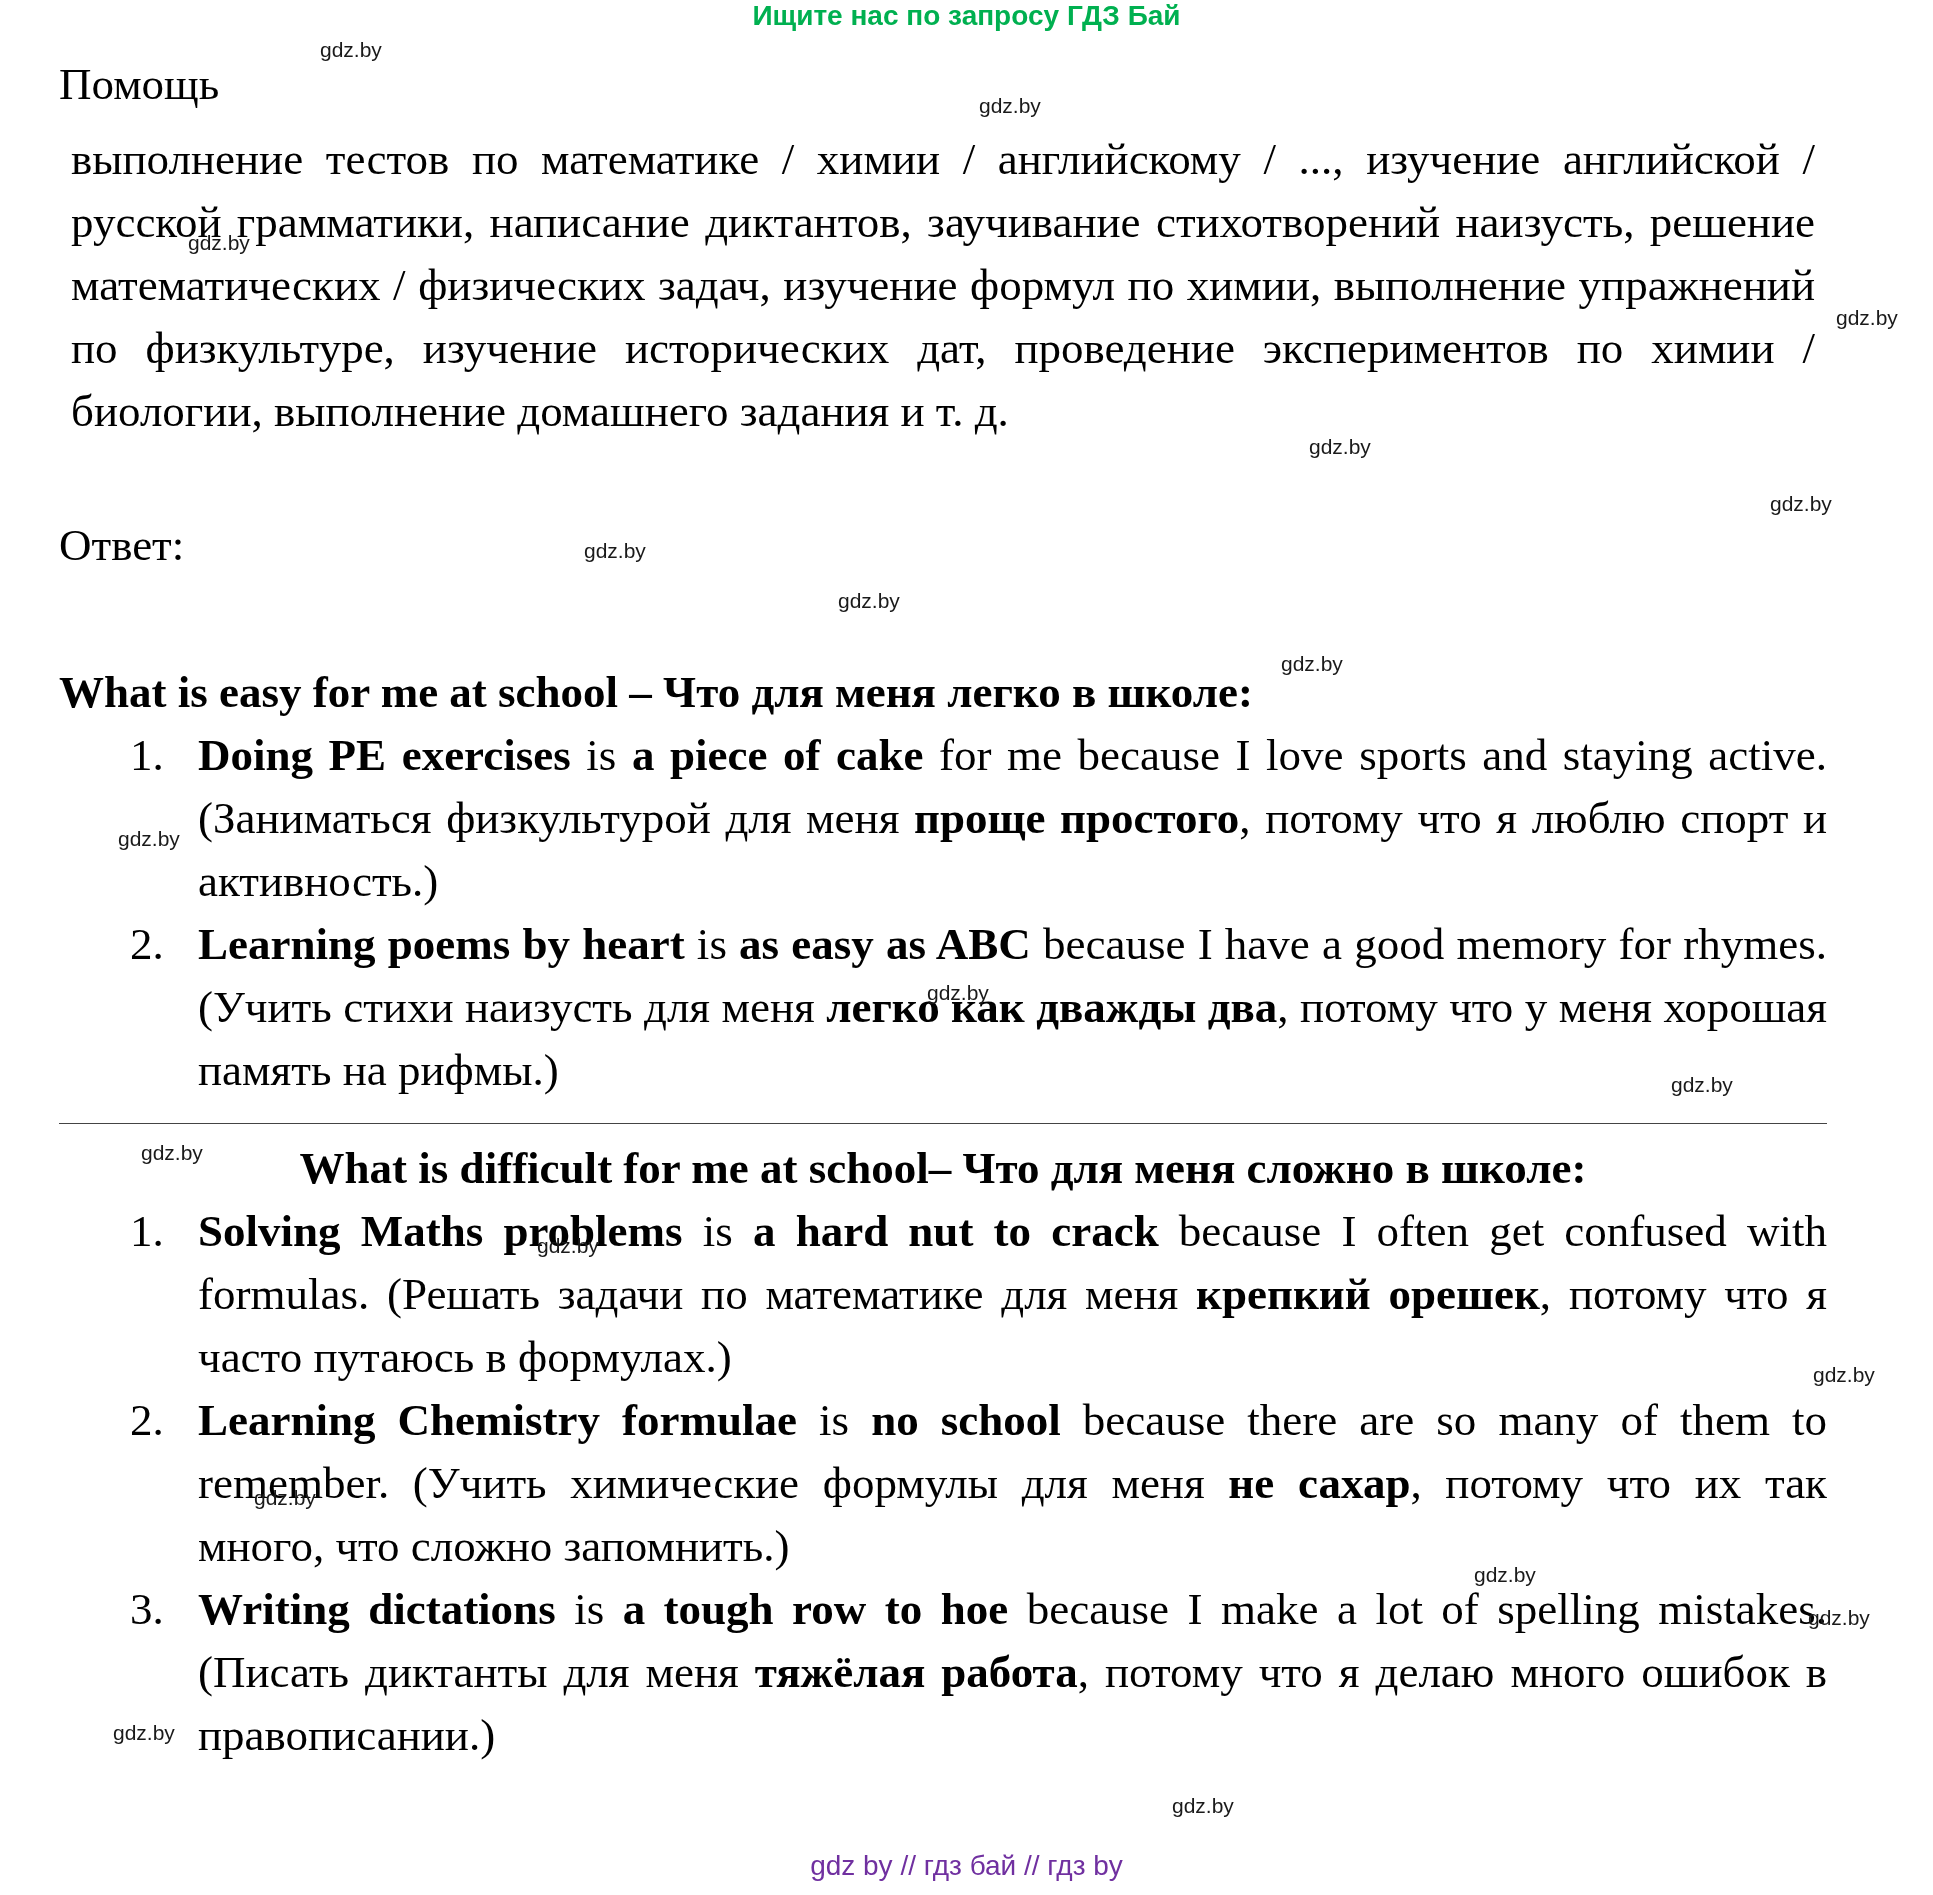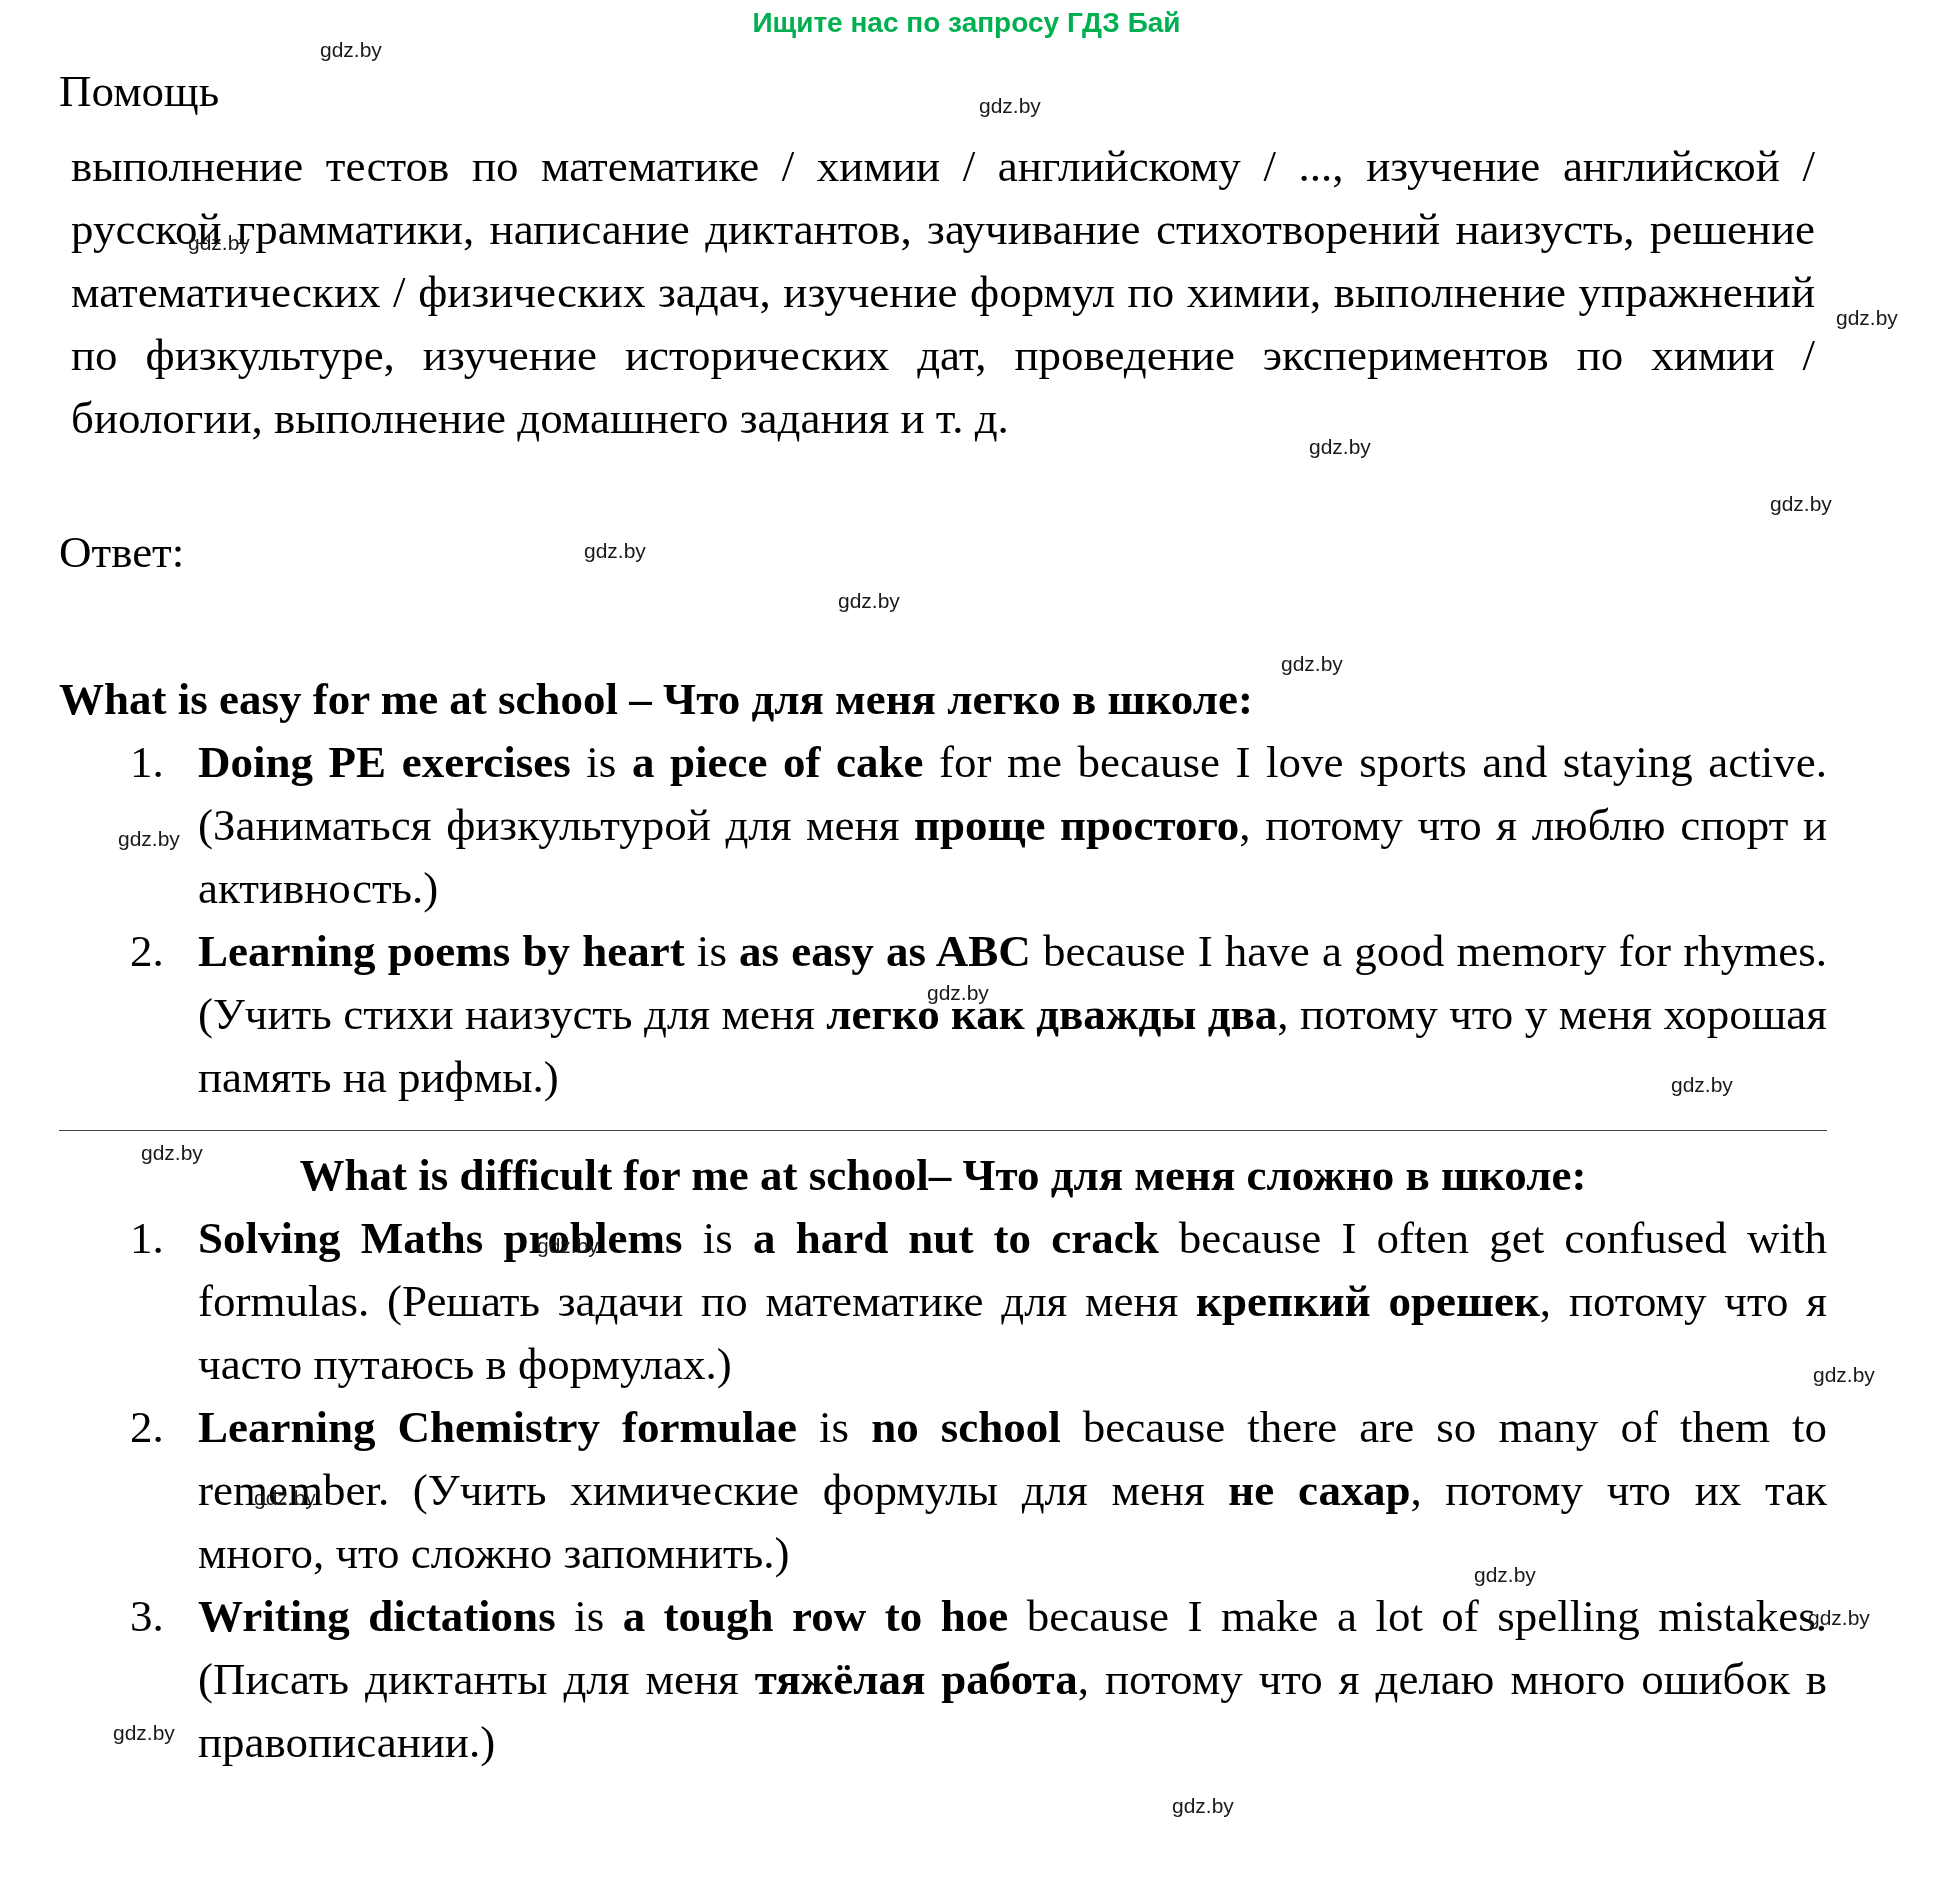--- a/index.html
+++ b/index.html
@@ -13,21 +13,21 @@
     width:1933px;height:1895px;
     background:#ffffff;
     font-family:"Liberation Serif", serif;
     color:var(--text_black);
     position:relative;
     overflow:hidden;
   }
   .page{width:1933px;height:1895px;position:relative;overflow:hidden;}
 
   .top-note{
-    padding-top:7px;
+    padding-top:0;
     text-align:center;
     font-family:"Liberation Sans", sans-serif;
     font-size:28px;
     font-weight:bold;
     color:var(--note_green);
   }
 
   .content{
     padding:21px 106px 0 59px;
     font-size:45px;
@@ -150,15 +150,16 @@
   <span class="wm" style="left:1671px;top:1073px">gdz.by</span>
   <span class="wm" style="left:141px;top:1141px">gdz.by</span>
   <span class="wm" style="left:537px;top:1234px">gdz.by</span>
   <span class="wm" style="left:1813px;top:1363px">gdz.by</span>
   <span class="wm" style="left:254px;top:1486px">gdz.by</span>
   <span class="wm" style="left:1474px;top:1563px">gdz.by</span>
   <span class="wm" style="left:1808px;top:1606px">gdz.by</span>
   <span class="wm" style="left:113px;top:1721px">gdz.by</span>
   <span class="wm" style="left:1172px;top:1794px">gdz.by</span>
 
+  <div class="footer-note">gdz by  //  гдз бай  //  гдз by</div>
 
 </div>
 
 
 </body></html>

